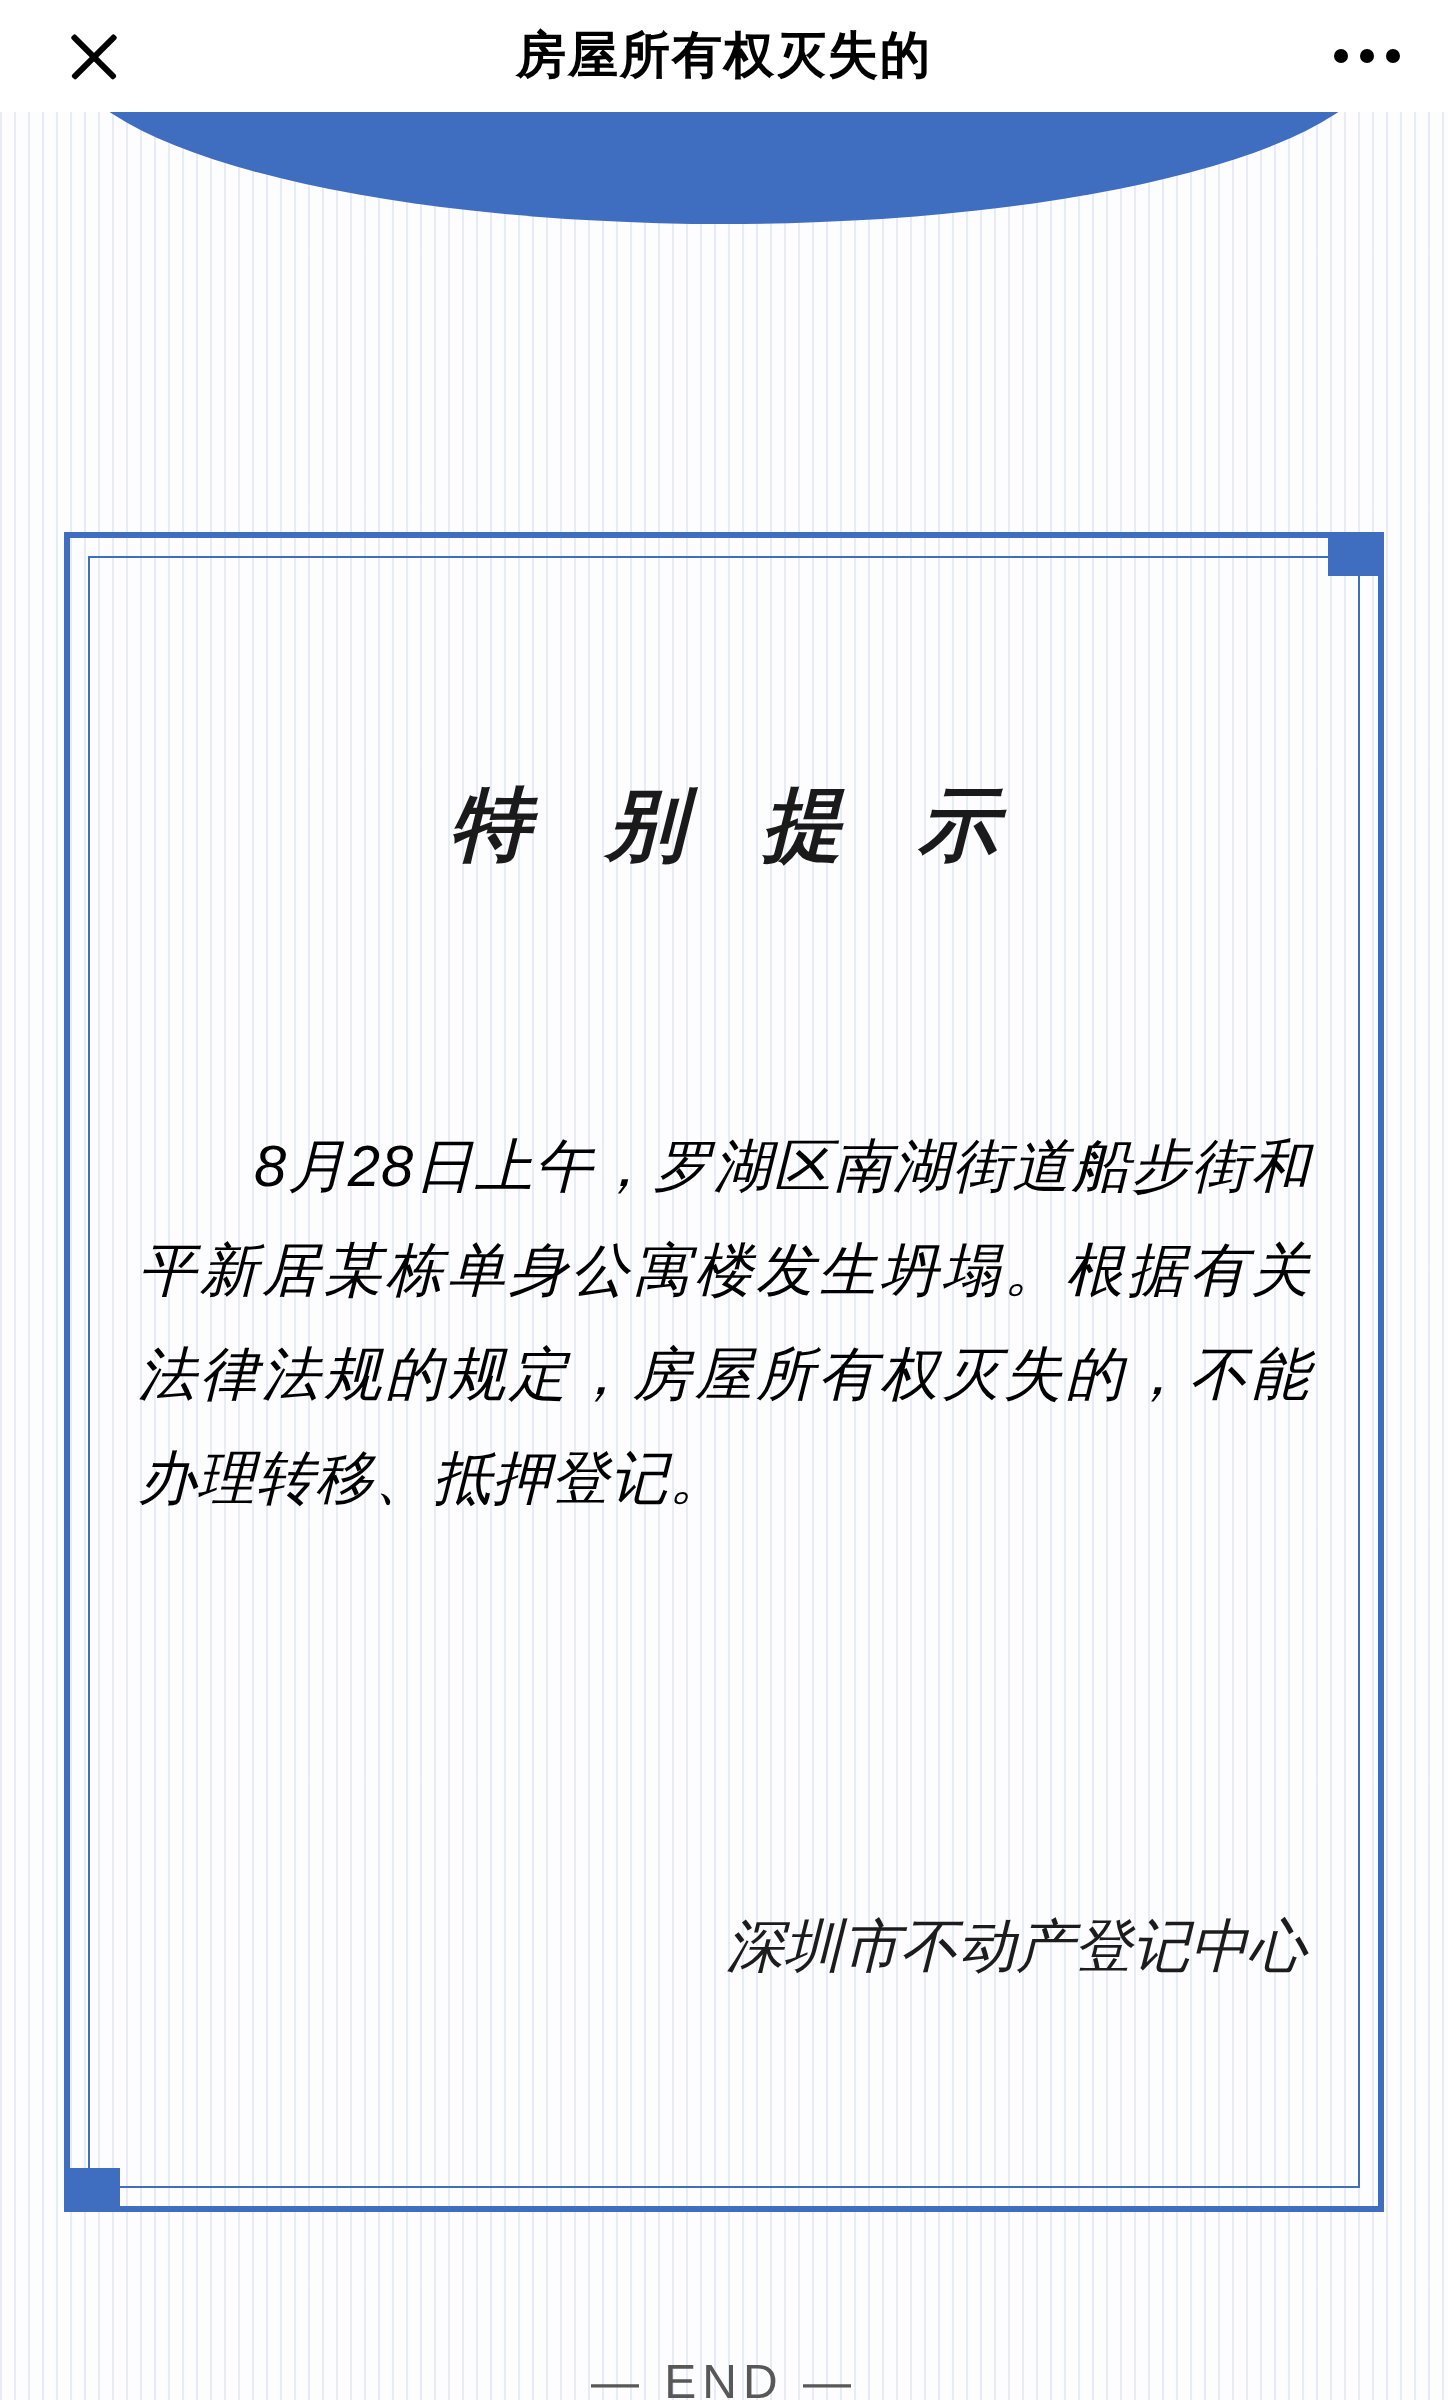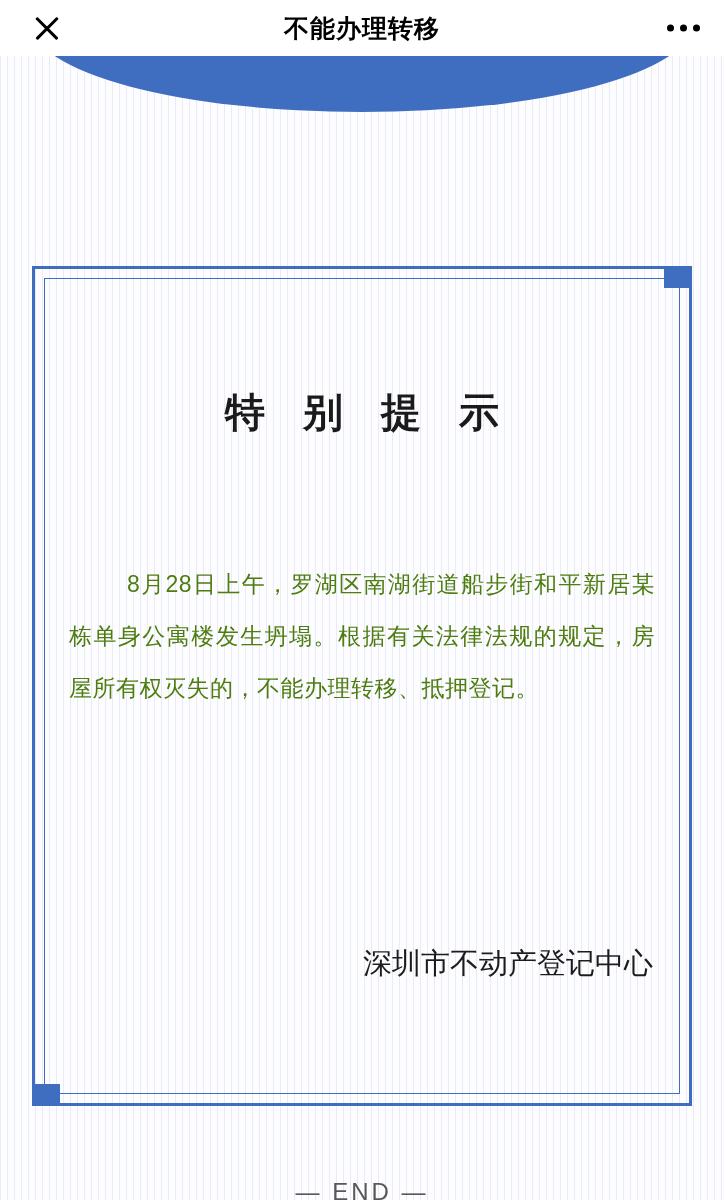--- a/index.html
+++ b/index.html
@@ -137,47 +137,48 @@
   }
   .corner.tr { right: -3px; top: -3px; }
   .corner.bl { left: -3px; bottom: -3px; }
 
   .notice-content {
     position: absolute;
     left: 34px;
     right: 34px;
     top: 28px;
     bottom: 28px;
+    font-style: italic;
   }
 
   .notice-title {
     margin-top: 88px;
     text-align: center;
     font-size: 40px;
     font-weight: bold;
     color: #1a1a1a;
     letter-spacing: 14px;
     text-indent: 14px;
     font-family: "Liberation Serif", serif;
   }
 
   .notice-body {
     margin-top: 118px;
-    font-size: 23px;
+    font-size: 29px;
     line-height: 52px;
-    color: #4d7c0f;
+    color: #000000;
     text-align: justify;
     text-indent: 58px;
     letter-spacing: 0.5px;
   }
 
   .notice-signature {
     position: absolute;
     right: 2px;
-    bottom: 86px;
+    bottom: 75px;
     text-align: right;
     font-size: 29px;
     line-height: 52px;
     color: #1c1c1c;
   }
 
   
   .end-mark {
     position: absolute;
     left: 0;
@@ -187,21 +188,21 @@
     font-size: 24px;
     color: #585858;
     letter-spacing: 3px;
   }
 </style>
 </head>
 <body>
 
 <div class="navbar">
   <div class="nav-close"></div>
-  <div class="nav-title">不能办理转移</div>
+  <div class="nav-title">房屋所有权灭失的</div>
   <div class="nav-more">
     <i></i>
     <i></i>
     <i></i>
   </div>
 </div>
 
 <div class="article">
   <div class="stripes"></div>
   <div class="top-arc"></div>

